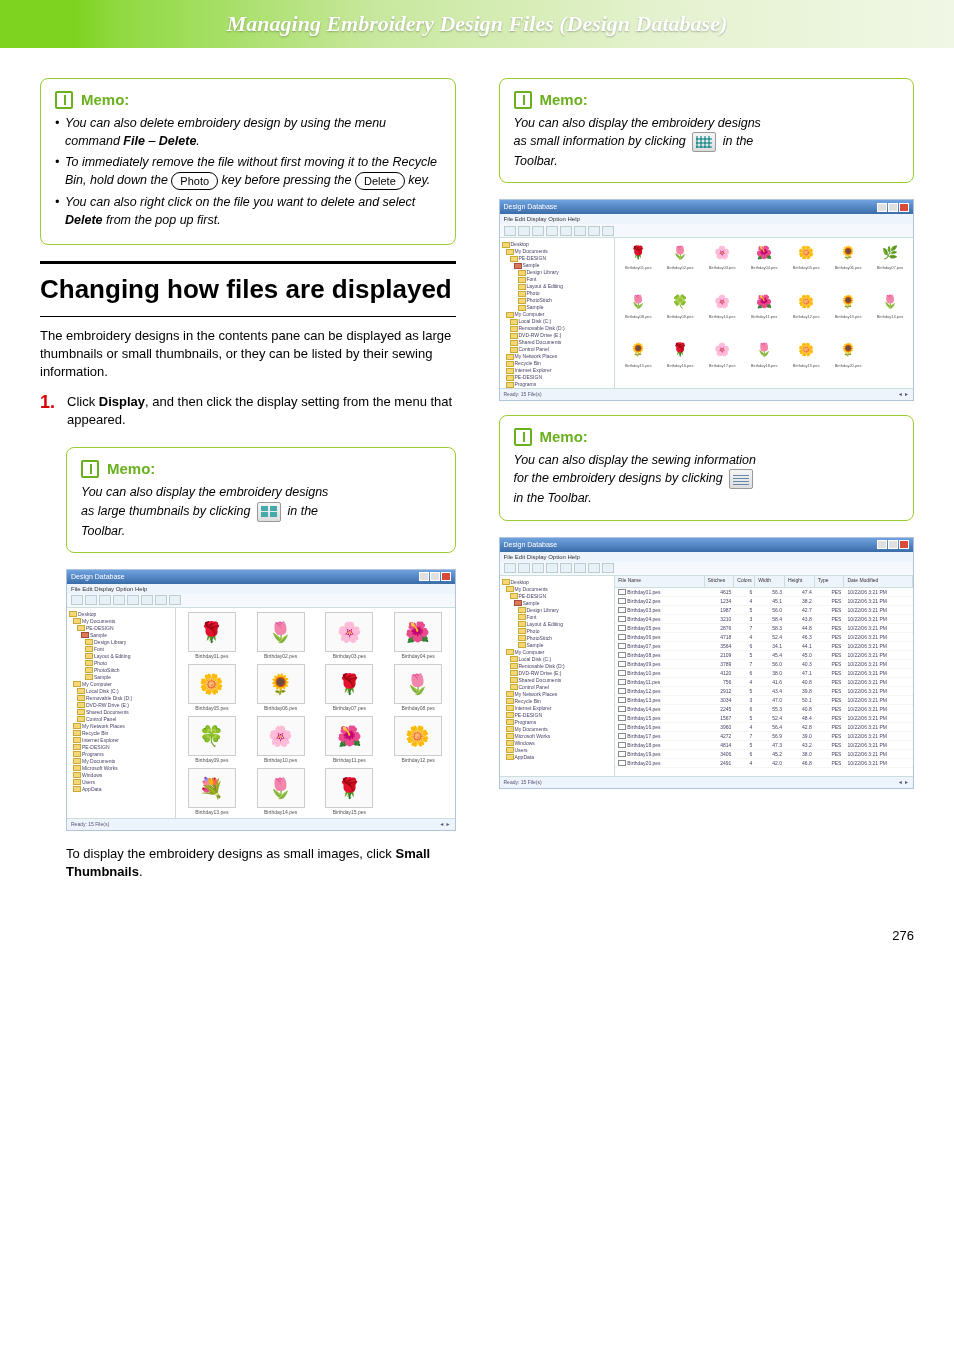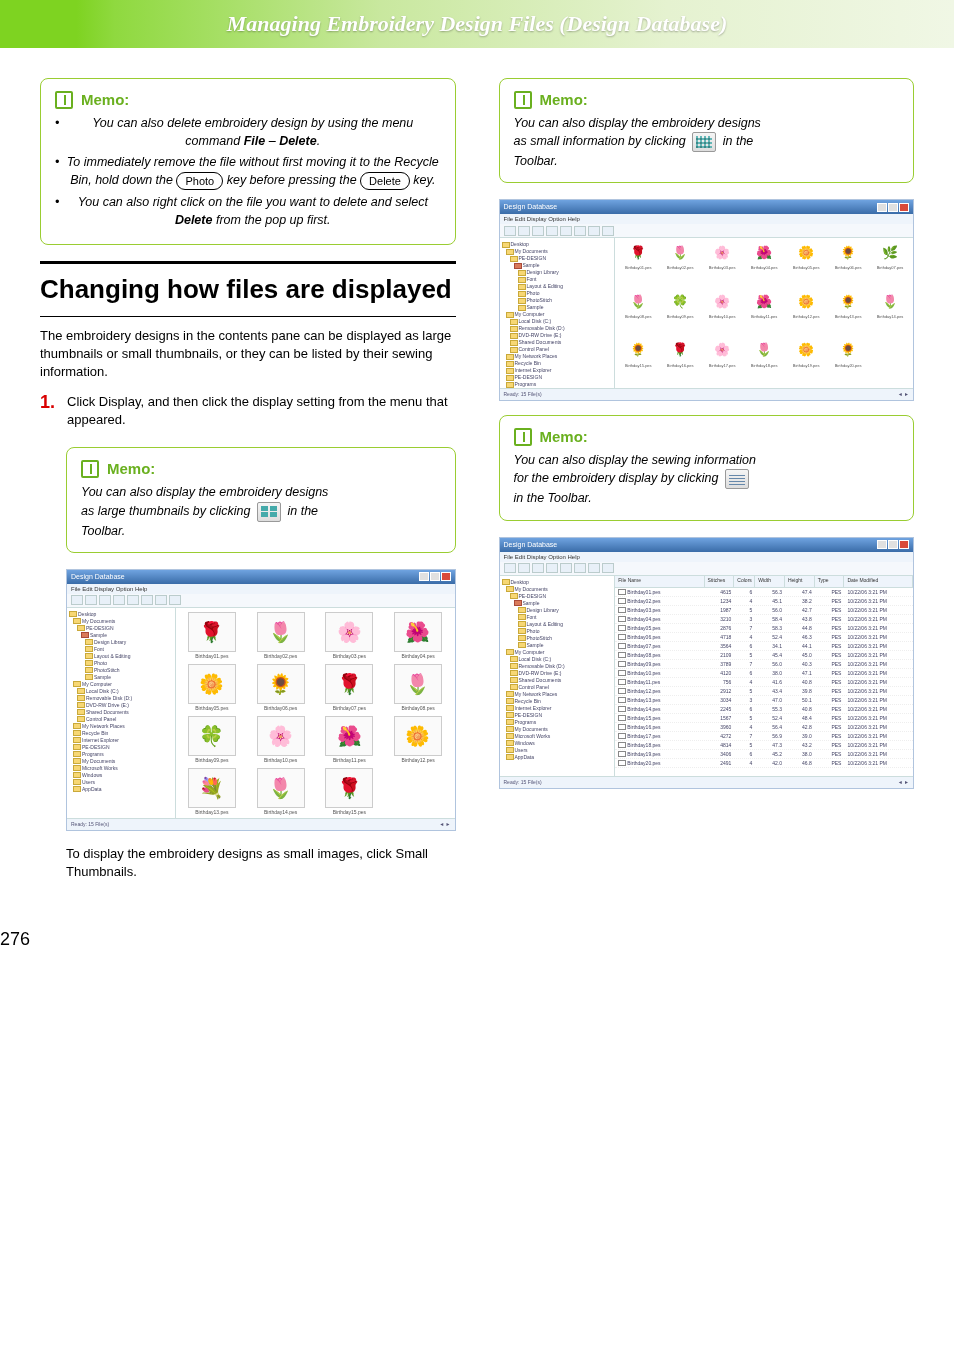--- a/index.html
+++ b/index.html
@@ -74,21 +74,20 @@
     line-height: 1.45;
   }
   .memo-body ul {
     list-style: none;
     padding-left: 0;
   }
   .memo-body li {
     padding-left: 10px;
     position: relative;
     margin-bottom: 3px;
-    text-align: center;
   }
   .memo-body li::before {
     content: "•";
     position: absolute;
     left: 0;
     top: 0;
   }
   .key-pill {
     border: 1px solid #000;
     border-radius: 10px;
@@ -129,21 +128,21 @@
   .step-text {
     font-size: 13px;
     line-height: 1.4;
   }
   .step-text p { margin-bottom: 10px; }
   .indent-text {
     margin-left: 26px;
     font-size: 13px;
     margin-bottom: 10px;
   }
-  .bold { font-weight: normal; font-style: normal; }
+  .bold { font-weight: bold; font-style: normal; }
   .bolditalic { font-weight: bold; font-style: italic; }
   .mini-icon {
     display: inline-block;
     width: 24px;
     height: 20px;
     vertical-align: middle;
     border: 1px solid #999;
     background: linear-gradient(#f5f5f5, #ddd);
     border-radius: 2px;
     position: relative;
@@ -358,22 +357,22 @@
     background: #eef4fb;
     border-top: 1px solid #cdd;
     font-size: 5px;
     padding: 1px 4px;
     color: #557;
     display: flex;
     justify-content: space-between;
     align-items: center;
   }
   .page-num {
-    text-align: left;
-    font-size: 18px;
+    text-align: right;
+    font-size: 13px;
     padding: 6px 40px 20px 0;
   }
 </style>
 </head>
 <body>
 
 <div class="header-bar">
   <span>Managing Embroidery Design Files (Design Database)</span>
 </div>
 
@@ -702,21 +701,21 @@
     </div>
 
 
     <div class="memo-box">
       <div class="memo-title">
         <span class="memo-icon"></span>
         <span>Memo:</span>
       </div>
       <div class="memo-body">
         <span>You can also display the sewing information</span><br>
-        <span>for the embroidery display by clicking </span><span class="mini-icon detail"></span><span></span><br>
+        <span>for the embroidery designs by clicking </span><span class="mini-icon detail"></span><span></span><br>
         <span>in the Toolbar.</span>
       </div>
     </div>
 
     <div class="screenshot">
       <div class="screenshot-titlebar">
         <span>Design Database</span>
         <span class="win-btns">
             <span></span>
             <span></span>

